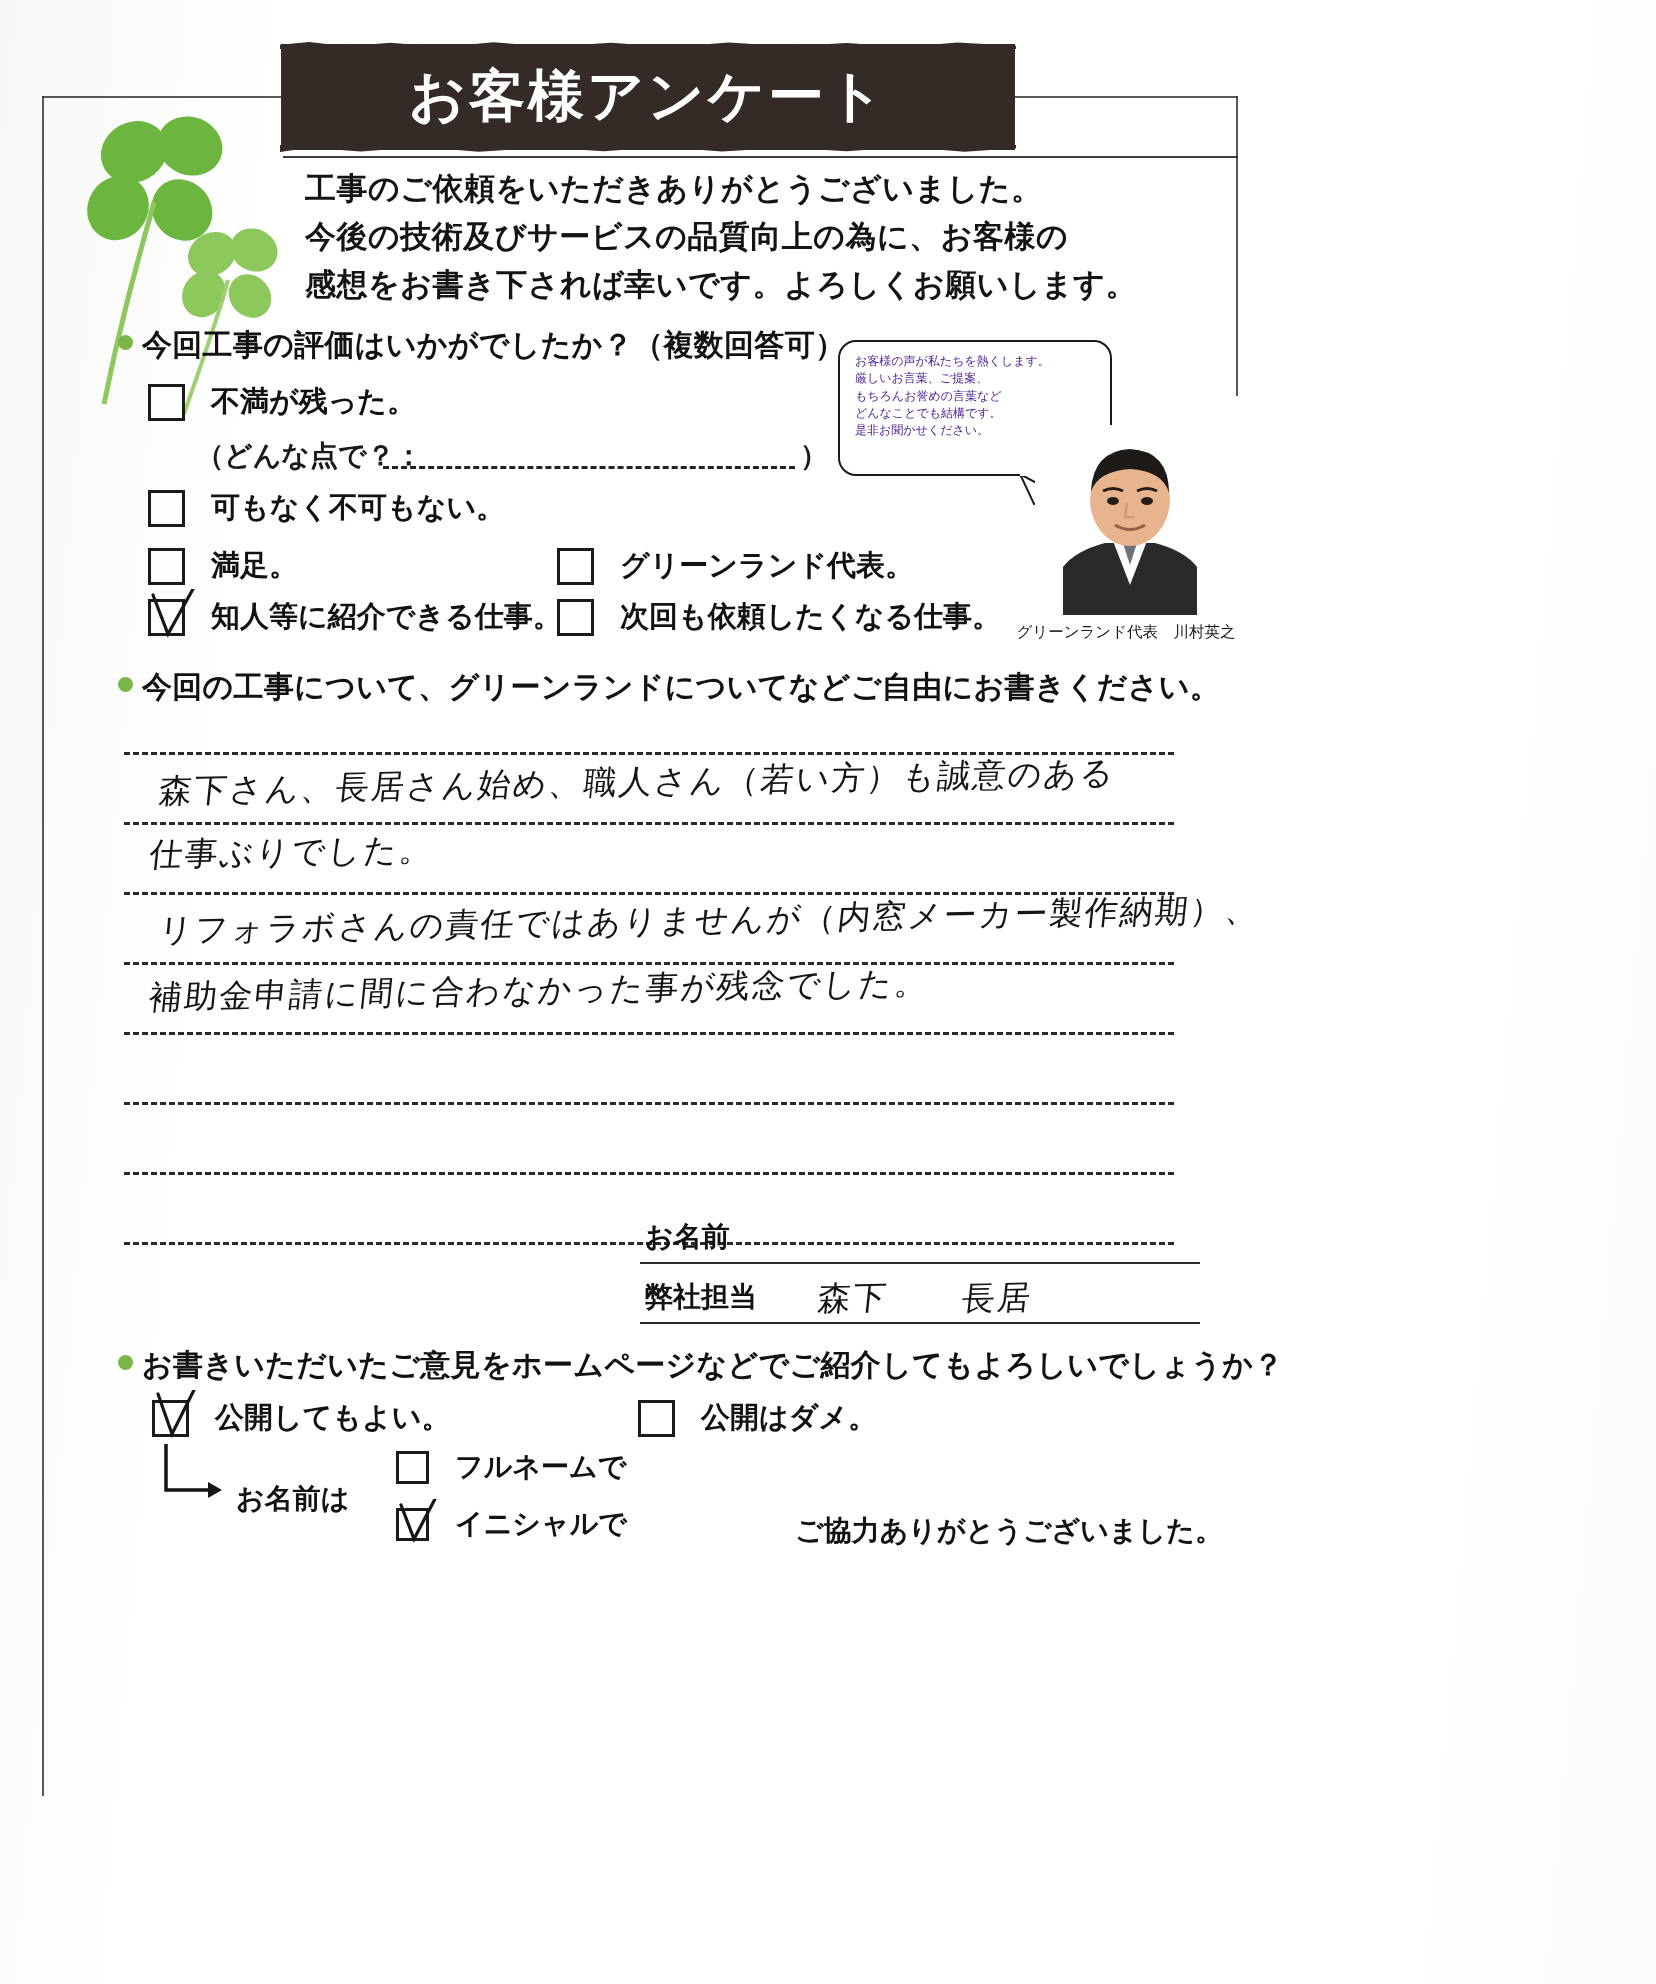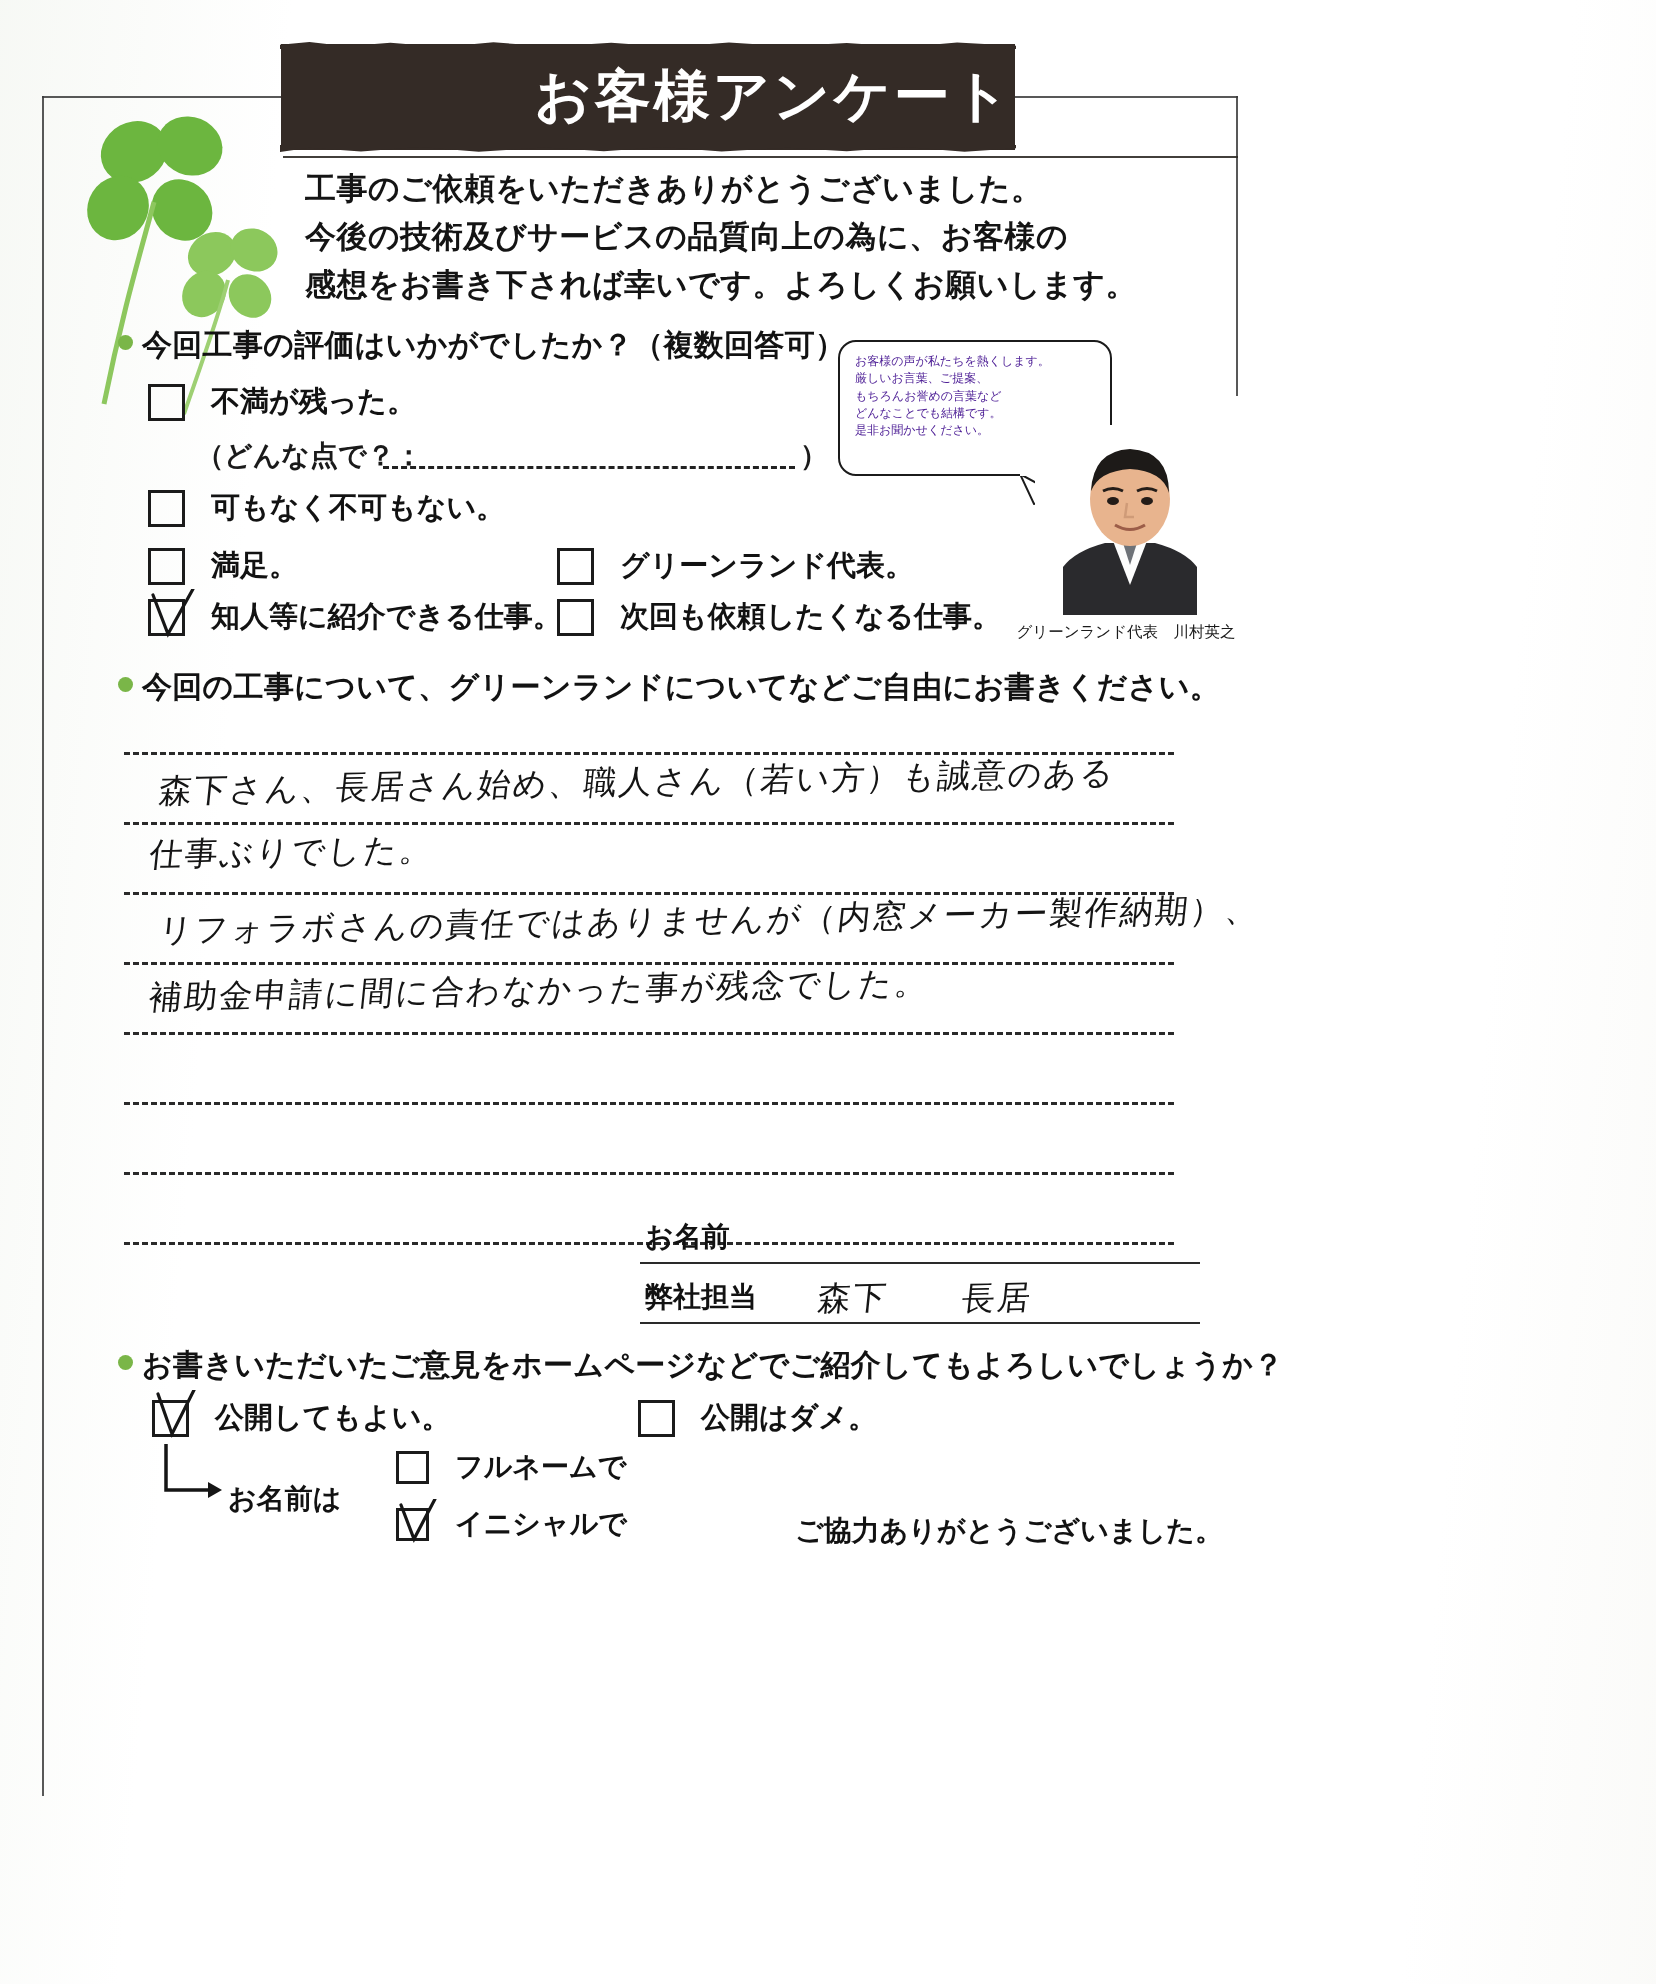--- a/index.html
+++ b/index.html
@@ -15,21 +15,21 @@
 
   
   .frame-l{position:absolute;left:42px;top:96px;width:2px;height:1700px;background:#3b3b3b;opacity:.85;}
   .frame-t1{position:absolute;left:42px;top:96px;width:248px;height:2px;background:#3b3b3b;opacity:.85;}
   .frame-t2{position:absolute;left:1010px;top:96px;width:228px;height:2px;background:#3b3b3b;opacity:.85;}
   .frame-r{position:absolute;left:1236px;top:96px;width:2px;height:300px;background:#3b3b3b;opacity:.85;}
 
   
   .banner{
     position:absolute;left:283px;top:46px;width:730px;height:102px;
-    background:#342b26;display:flex;align-items:center;justify-content:flex-end;
+    background:#342b26;display:flex;align-items:center;justify-content:center;
     box-shadow:0 0 0 2px #342b26;
   }
   .banner::before{content:"";position:absolute;left:-3px;right:-3px;top:-4px;height:7px;background:#342b26;
      clip-path:polygon(0 40%,4% 0,9% 60%,15% 10%,22% 70%,29% 5%,37% 65%,45% 12%,53% 72%,61% 6%,69% 62%,77% 14%,85% 70%,92% 8%,100% 55%,100% 100%,0 100%);}
   .banner::after{content:"";position:absolute;left:-3px;right:-3px;bottom:-4px;height:7px;background:#342b26;
      clip-path:polygon(0 0,100% 0,100% 45%,93% 95%,85% 30%,77% 88%,69% 38%,60% 94%,52% 28%,44% 90%,36% 35%,27% 96%,19% 30%,11% 92%,4% 40%,0 100%);}
   .banner-text{
     position:relative;z-index:2;color:#fff;font-size:56px;font-weight:bold;letter-spacing:3px;
     font-family:"DejaVu Sans","Liberation Sans",sans-serif;white-space:nowrap;
   }
@@ -265,21 +265,21 @@
 </div>
 <div class="cb-row" style="left:598px;top:1398px;padding-left:40px;">
   <span class="cbox"></span>
   <span class="cb-label">公開はダメ。</span>
 </div>
 
 <svg class="arrow" style="left:160px;top:1442px;width:70px;height:68px;" viewBox="0 0 70 68">
   <path d="M6 2 L6 48 L56 48" stroke="#151515" stroke-width="3.5" fill="none"></path>
   <path d="M48 40 L62 48 L48 56 Z" fill="#151515"></path>
 </svg>
-<div class="nf-label" style="left:228px;top:1480px;font-family:Liberation Mono, monospace;">お名前は</div>
+<div class="nf-label" style="left:236px;top:1480px;font-family:Liberation Mono, monospace;">お名前は</div>
 
 <div class="cb-row" style="left:396px;top:1448px;">
   <span class="cbox small"></span>
   <span class="cb-label reg">フルネームで</span>
 </div>
 <div class="cb-row" style="left:396px;top:1505px;">
   <span class="cbox small">
     <svg class="tick" style="left:-3px;top:-12px;width:42px;height:46px;" viewBox="0 0 42 46">
       <path d="M5 6 L18 40 L39 0" stroke="#161616" stroke-width="3.2" fill="none" stroke-linecap="round"></path>
     </svg>

